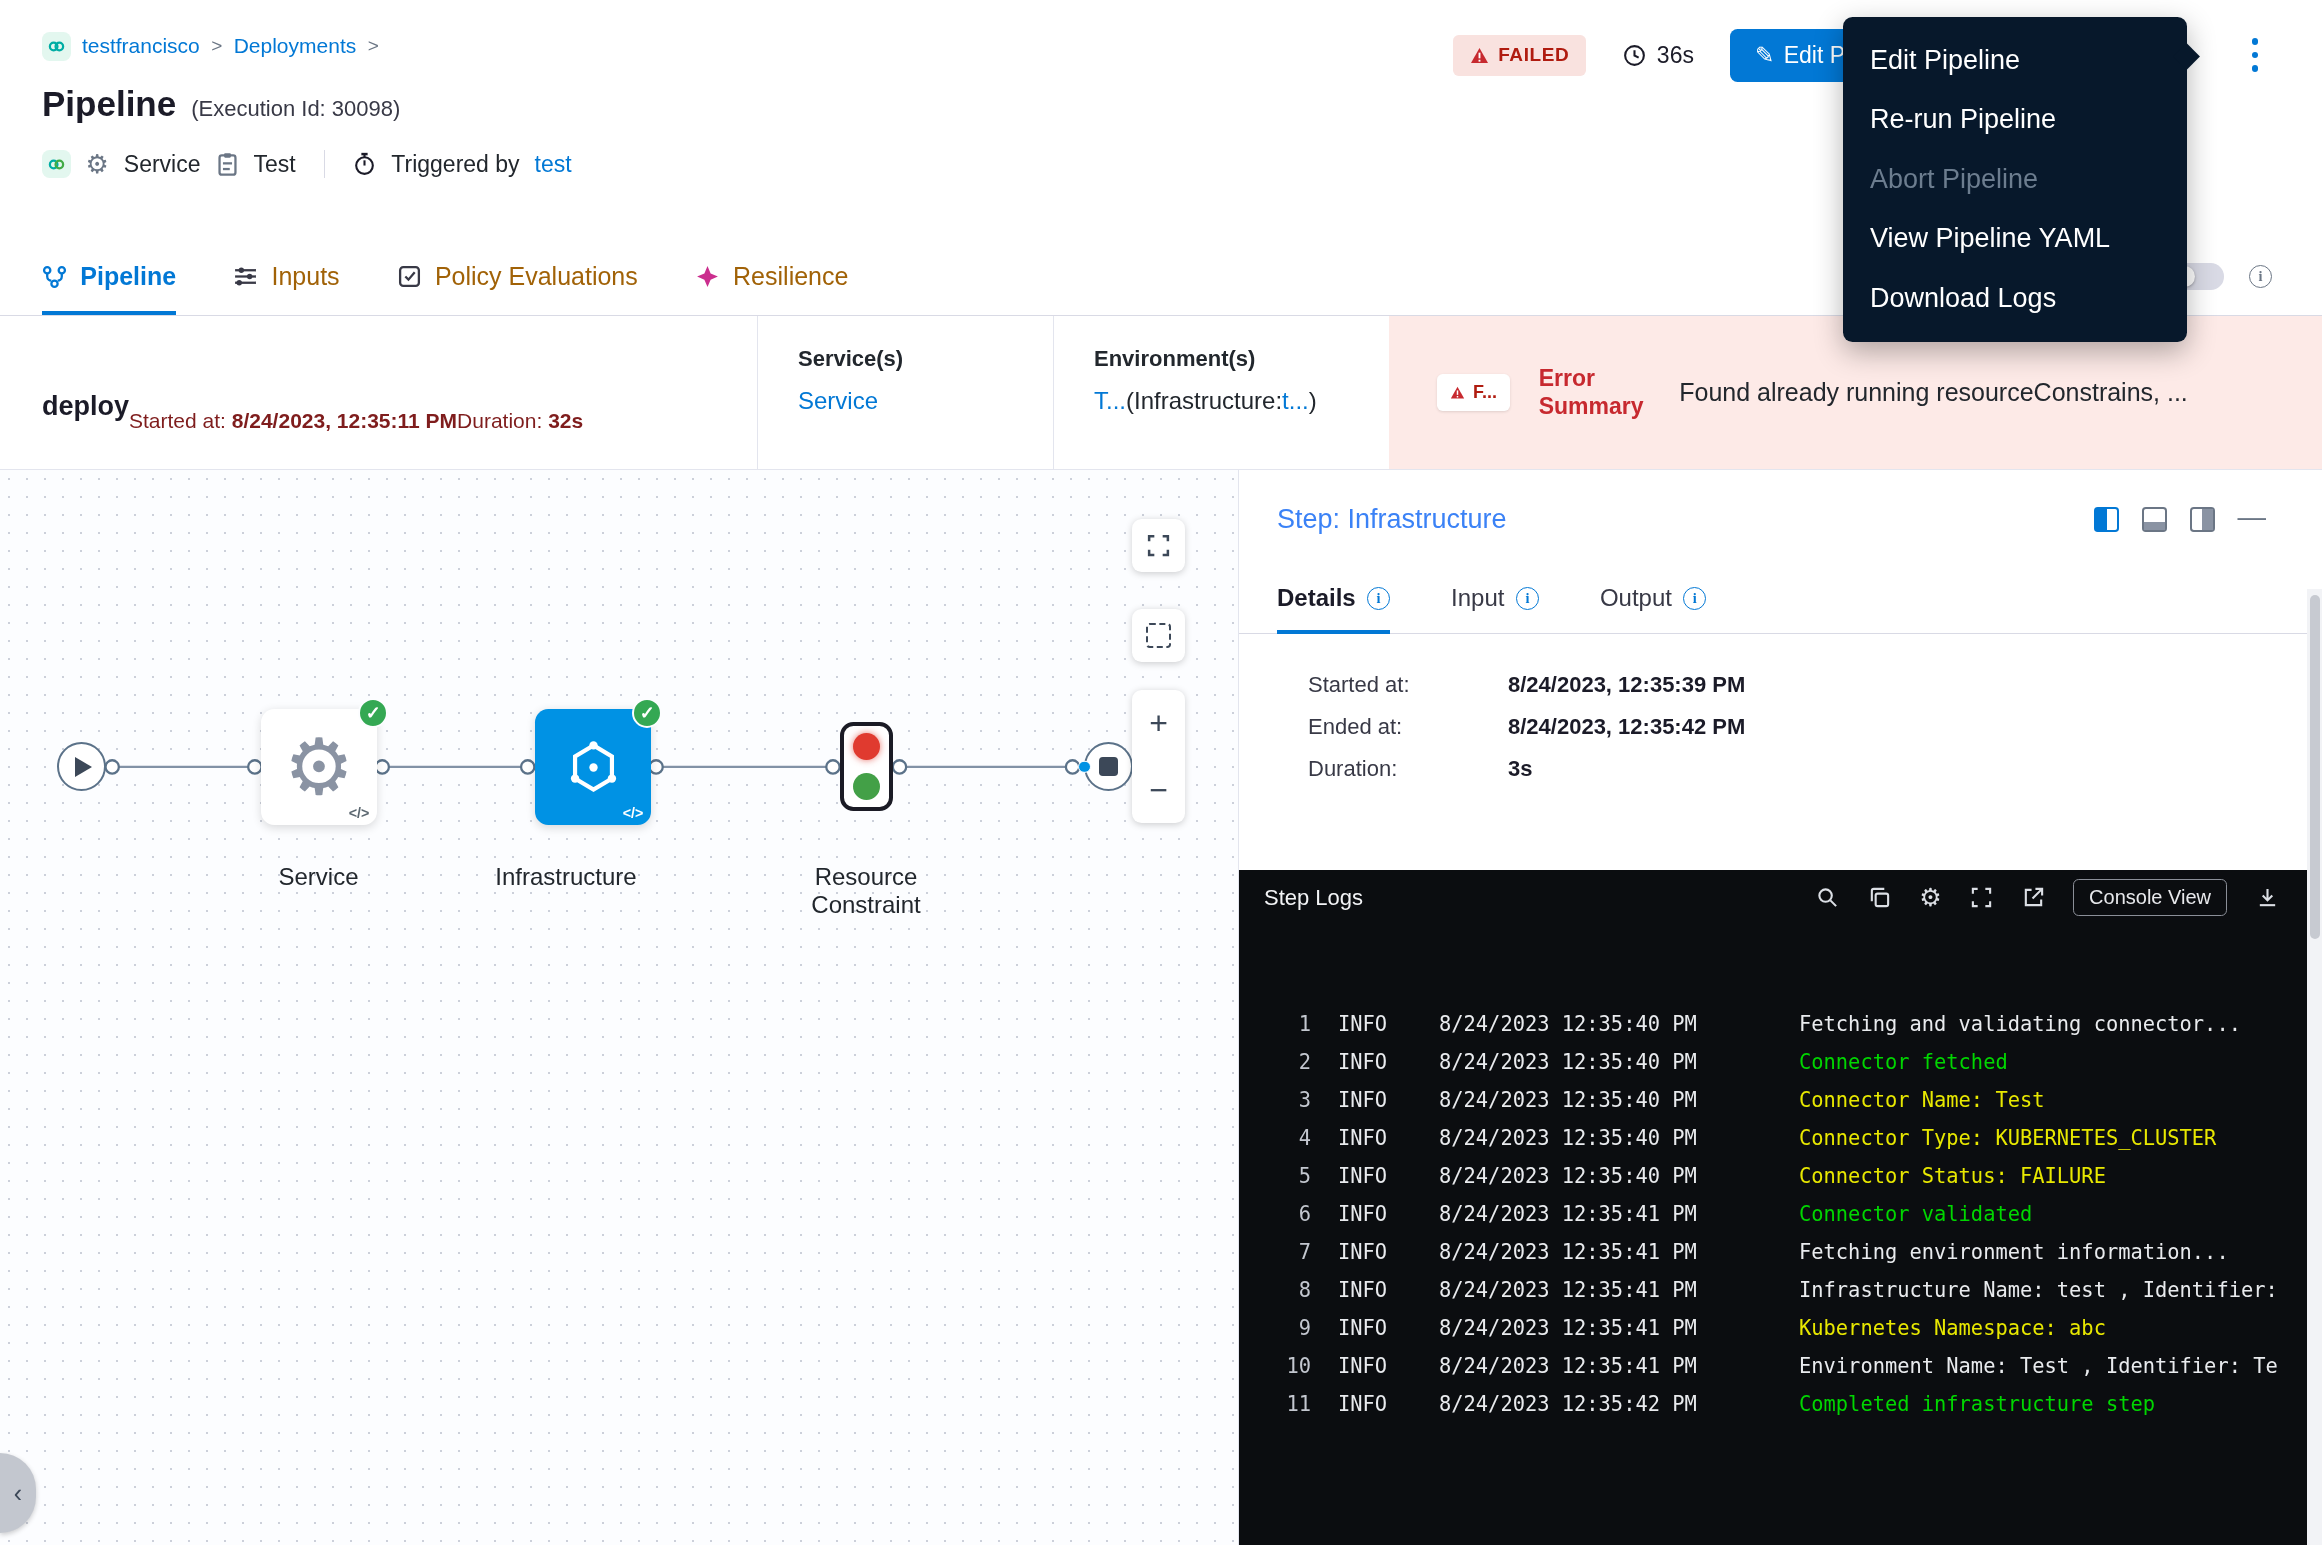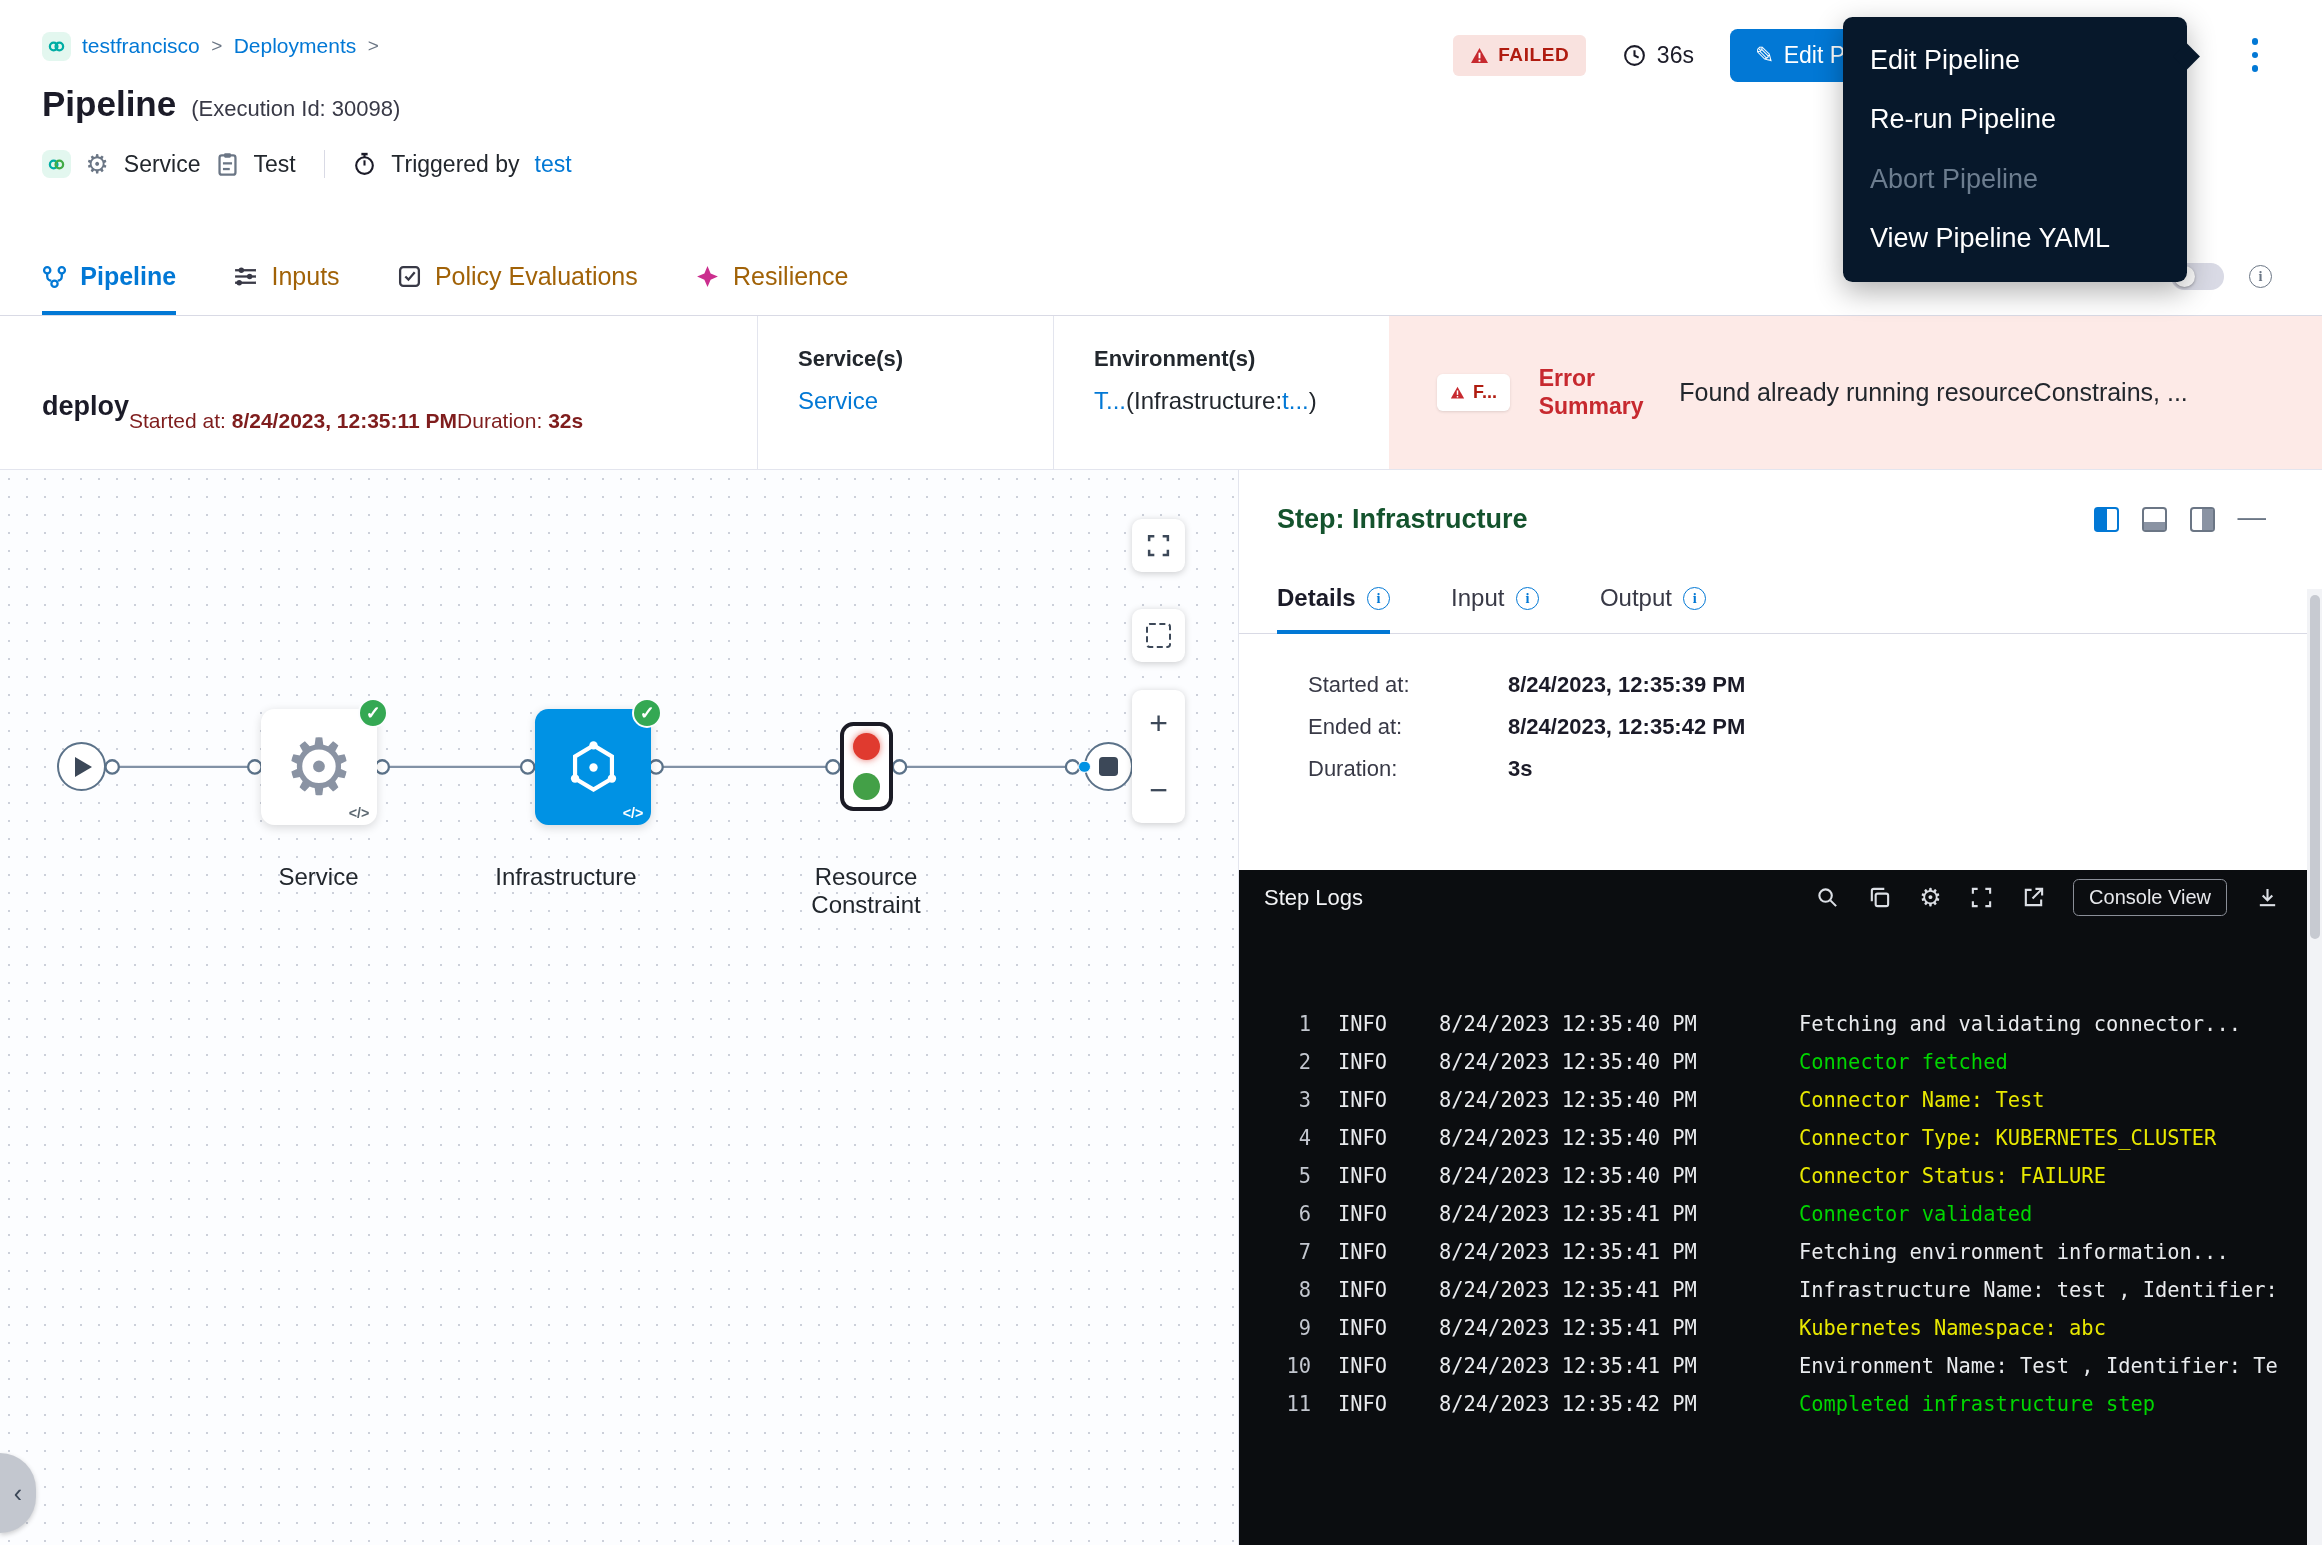--- a/index.html
+++ b/index.html
@@ -92,21 +92,21 @@
   
   .cv-btn { position:absolute; left:1132px; width:53px; height:53px; background:#fff; border:none; border-radius:9.5px;
     box-shadow:0 1.9px 7.6px rgba(0,0,0,.18); display:flex; align-items:center; justify-content:center; cursor:pointer; color:#3c4858; }
   .marquee-box { width:25px; height:25px; border:2.4px dashed #3c4858; border-radius:3.8px; }
   .zoom-card { position:absolute; left:1132px; top:220px; width:53px; height:133px; background:#fff; border-radius:9.5px;
     box-shadow:0 1.9px 7.6px rgba(0,0,0,.18); display:flex; flex-direction:column; }
   .zoom-card button { flex:1; background:none; border:none; font-size:32px; color:#3c4858; cursor:pointer; line-height:1; }
   
   .rpanel { position:relative; flex:1; background:#fff; border-left:1px solid #e3e5ee; overflow:hidden; }
   .rp-head { display:flex; align-items:center; padding:34px 57px 0 38px; }
-  .rp-title { font-size:27px; font-weight:bold; color:#14532d; }
+  .rp-title { font-size:27px; font-weight:normal; color:#3b82f6; }
   .rp-icons { margin-left:auto; display:flex; align-items:center; gap:23px; }
   .lay-ic { width:25px; height:25px; border:2.4px solid #6b7685; border-radius:3.8px; position:relative; cursor:pointer; }
   .lay-ic.active { border-color:#0278d5; }
   .lay-ic.active::after { content:""; position:absolute; left:0; top:0; bottom:0; width:55%; background:#0278d5; }
   .lay-ic.bottom::after { content:""; position:absolute; left:0; right:0; bottom:0; height:40%; background:#8a93a3; }
   .lay-ic.right::after { content:""; position:absolute; right:0; top:0; bottom:0; width:50%; background:#8a93a3; }
   .min-dash { font-size:28.5px; color:#6b7685; cursor:pointer; line-height:0; padding-bottom:7.6px; }
   .rp-tabs { display:flex; gap:61px; padding:0 38px; margin-top:49px; border-bottom:1px solid #d9dae5; }
   .rp-tab { position:relative; display:flex; align-items:center; gap:11.4px; font-size:24px; color:#383946; padding-bottom:21px; cursor:pointer; }
   .rp-tab.active { color:#1b1b28; font-weight:bold; }
@@ -223,20 +223,21 @@
           <i></i>
         </span>
     </div>
   </div>
 
   <div class="menu">
     <div class="menu-item">Edit Pipeline</div>
     <div class="menu-item">Re-run Pipeline</div>
     <div class="menu-item disabled">Abort Pipeline</div>
     <div class="menu-item">View Pipeline YAML</div>
+    <div class="menu-item">Download Logs</div>
   </div>
 
   <div class="tabbar">
     <div class="tab active">
       <svg width="25" height="25" viewBox="0 0 24 24">
           <circle cx="5" cy="6" r="3" fill="none" stroke="#0278d5" stroke-width="2.2"></circle>
           <circle cx="19" cy="6" r="3" fill="none" stroke="#0278d5" stroke-width="2.2"></circle>
           <circle cx="12" cy="19" r="3" fill="none" stroke="#0278d5" stroke-width="2.2"></circle>
           <path d="M5 9 v3 a4 4 0 0 0 4 4 h0 M19 9 v3 a4 4 0 0 1-4 4" fill="none" stroke="#0278d5" stroke-width="2.2"></path>
         </svg>

